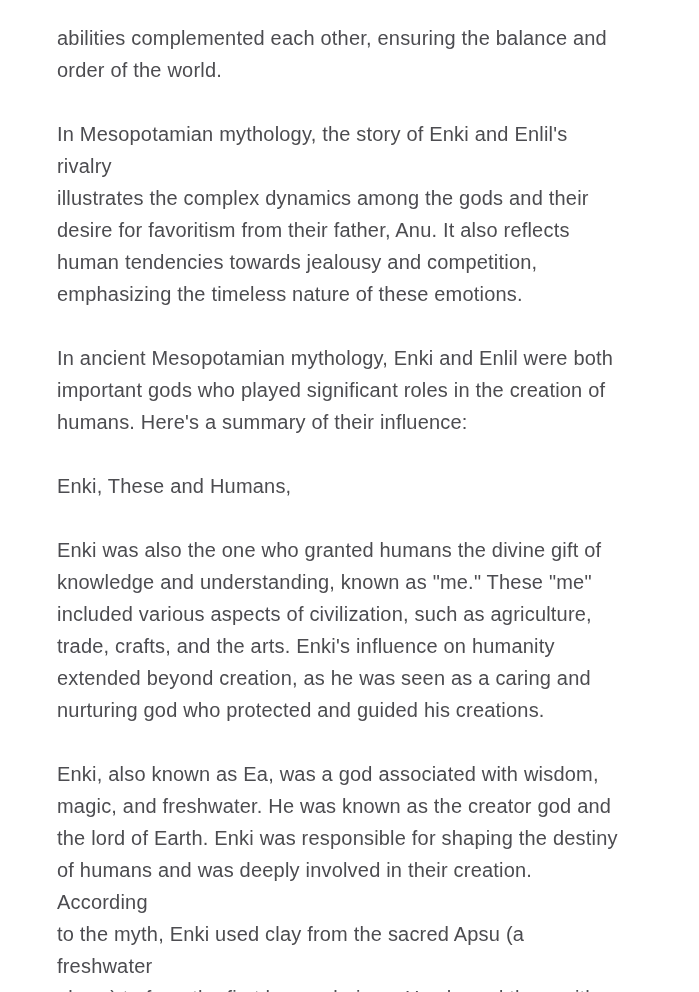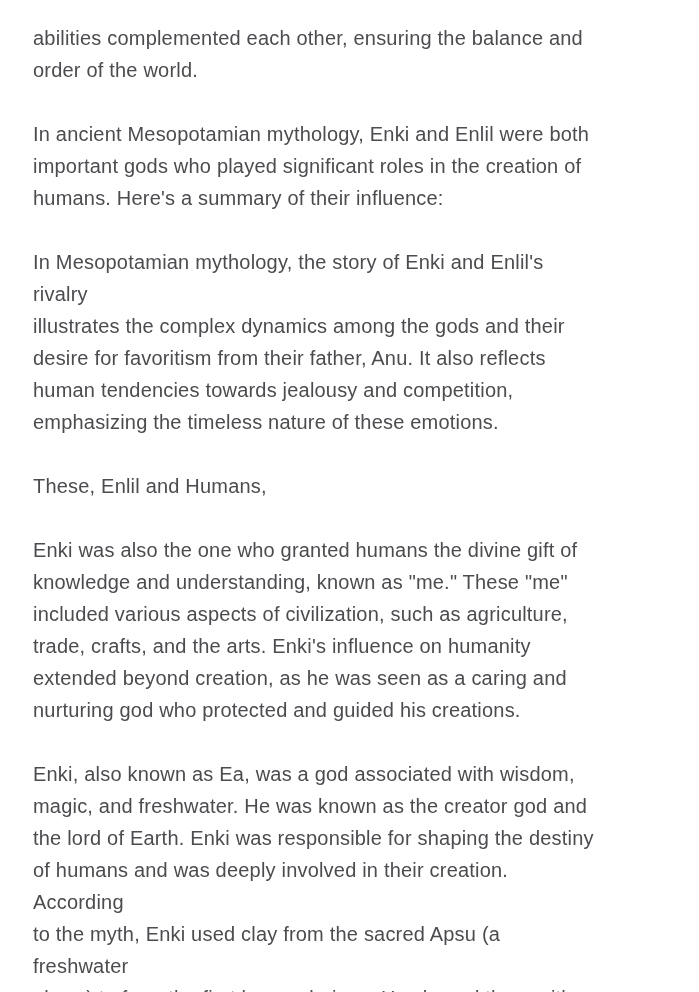--- a/index.html
+++ b/index.html
@@ -19,45 +19,46 @@
   .doc {
     box-sizing: border-box;
     width: 630px;
     height: 992px;
     padding: 22px 33px 0 33px;
     font-family: "Liberation Sans", "DejaVu Sans", sans-serif;
     font-size: 20px;
     line-height: 32px;
     letter-spacing: 0.2px;
     color: var(--text-color);
+    margin-left: 24px;
     -webkit-font-smoothing: antialiased;
   }
   .doc p {
     margin: 0;
     white-space: pre-line; 
   }
   .doc p + p {
     margin-top: 32px; 
   }
 </style>
 </head>
 <body>
 
 <div class="doc">
   <p>abilities complemented each other, ensuring the balance and
 order of the world.</p>
-  <p>In ancient Mesopotamian mythology, Enki and Enlil were both
-important gods who played significant roles in the creation of
-humans. Here's a summary of their influence:</p>
   <p>In Mesopotamian mythology, the story of Enki and Enlil's rivalry
 illustrates the complex dynamics among the gods and their
 desire for favoritism from their father, Anu. It also reflects
 human tendencies towards jealousy and competition,
 emphasizing the timeless nature of these emotions.</p>
-  <p>These, Enlil and Humans,</p>
+  <p>In ancient Mesopotamian mythology, Enki and Enlil were both
+important gods who played significant roles in the creation of
+humans. Here's a summary of their influence:</p>
+  <p>Enki, These and Humans,</p>
   <p>Enki was also the one who granted humans the divine gift of
 knowledge and understanding, known as "me." These "me"
 included various aspects of civilization, such as agriculture,
 trade, crafts, and the arts. Enki's influence on humanity
 extended beyond creation, as he was seen as a caring and
 nurturing god who protected and guided his creations.</p>
   <p>Enki, also known as Ea, was a god associated with wisdom,
 magic, and freshwater. He was known as the creator god and
 the lord of Earth. Enki was responsible for shaping the destiny
 of humans and was deeply involved in their creation. According

